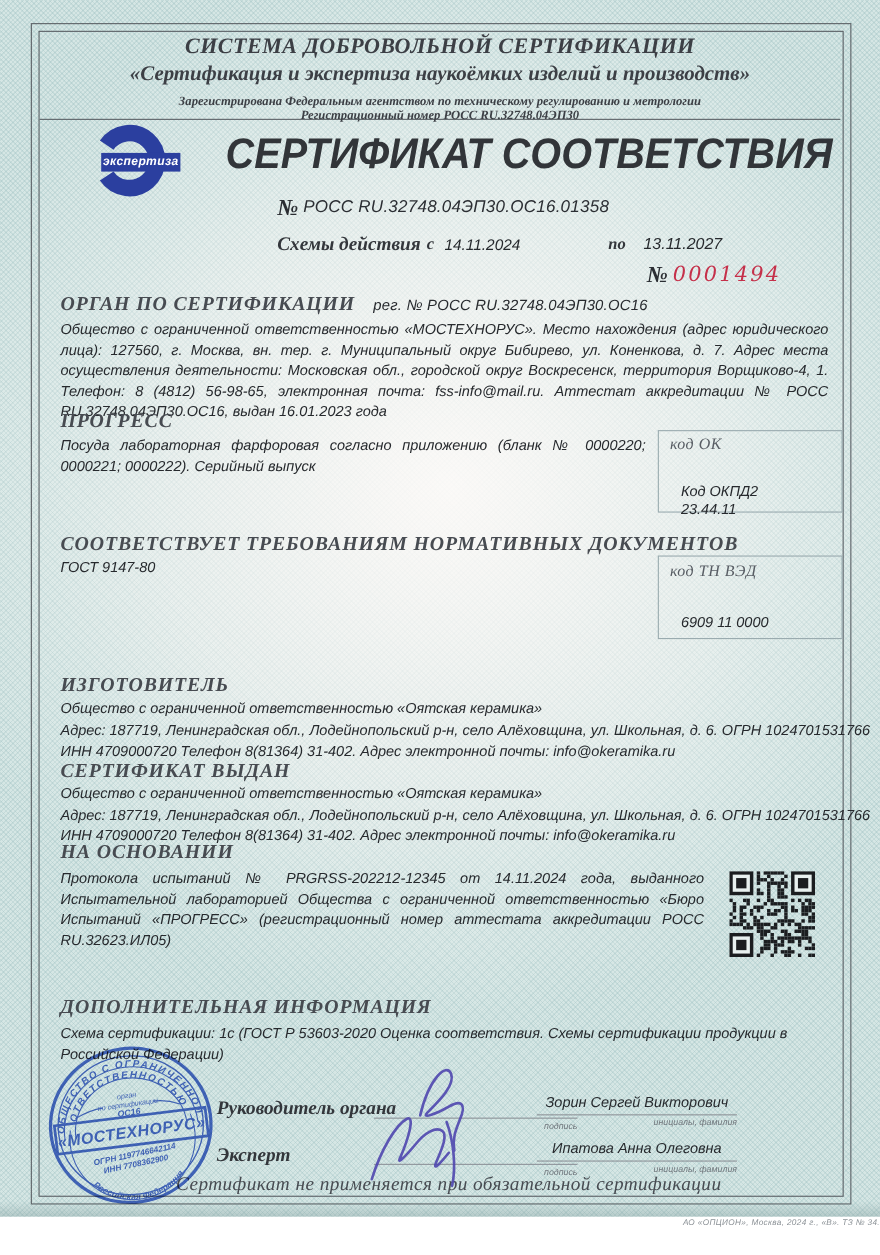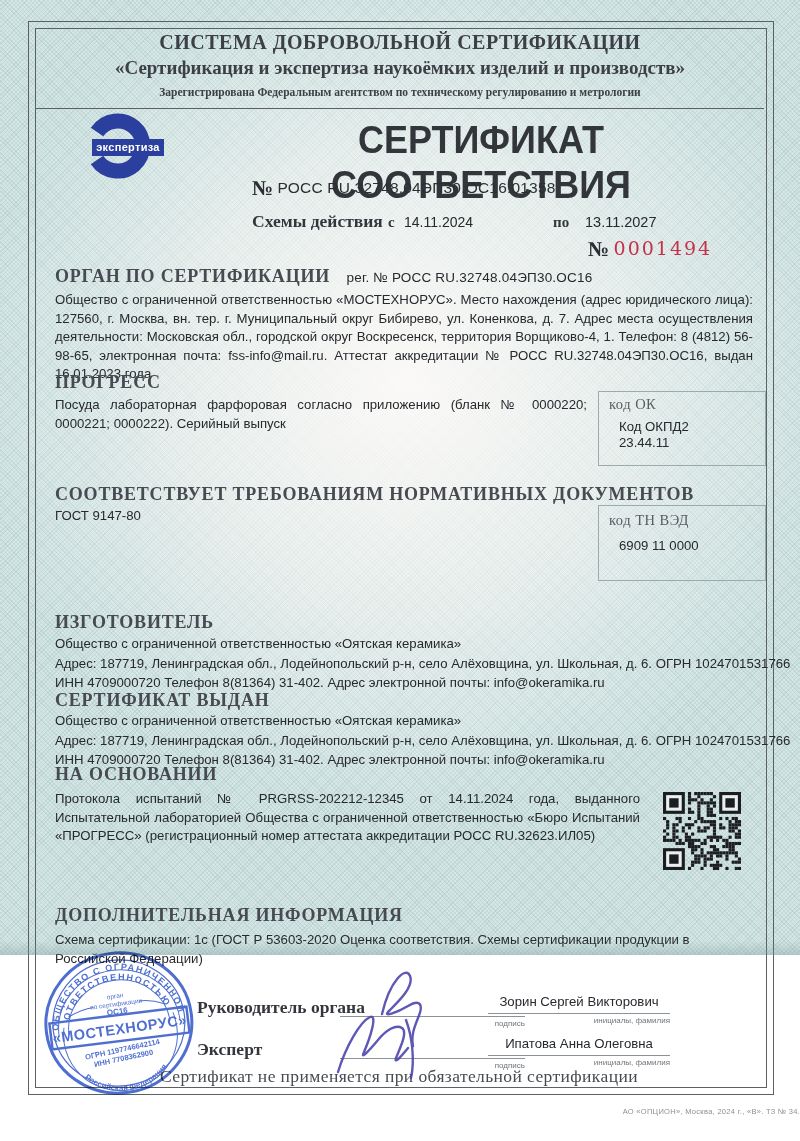--- a/index.html
+++ b/index.html
@@ -1,24 +1,25 @@
 <!DOCTYPE html>
 <html><head>
 <meta charset="utf-8">
 <style>
   html,body{margin:0;padding:0;}
   body{width:800px;height:1141px;overflow:hidden;
     font-family:"Liberation Sans",sans-serif;}
-  .page{position:relative;width:800px;height:955px;
+  .page{position:relative;width:800px;height:1106px;
     background-color:#d5e6e4;
     background-image:
       radial-gradient(circle at 51% 40%, rgba(255,252,250,.88) 0%, rgba(255,252,250,.45) 34%, rgba(255,252,250,0) 62%),
       radial-gradient(circle at 48% 42%, rgba(255,236,234,.30) 0%, rgba(255,236,234,0) 45%),
       repeating-linear-gradient(45deg, rgba(146,184,186,.26) 0 1px, rgba(0,0,0,0) 1px 3px),
       repeating-linear-gradient(-45deg, rgba(146,184,186,.26) 0 1px, rgba(0,0,0,0) 1px 3px);
+    font-style: italic;
   }
   .page::after{content:"";position:absolute;left:0;right:0;bottom:0;height:14px;
     background:linear-gradient(to bottom, rgba(120,150,150,0), rgba(120,150,150,.35));pointer-events:none;}
   .abs{position:absolute;}
   .frame{position:absolute;left:28px;top:21px;width:744px;height:1072px;border:1px solid #5b6065;}
   .frame-inner{position:absolute;left:6px;top:6px;right:6px;bottom:6px;border:1px solid #5b6065;}
   .hdr-divider{position:absolute;left:36px;top:108px;width:728px;height:1px;background:#5b6065;}
   .serif{font-family:"Liberation Serif",serif;}
   .hdr{left:40px;top:31px;width:720px;text-align:center;color:#3c3f45;}
   .hdr-l1{font-size:20px;font-weight:bold;letter-spacing:.5px;}
@@ -38,21 +39,21 @@
   .serial{left:588px;top:237px;}
   .serial .no-sign{font-family:"Liberation Serif",serif;font-size:21px;font-weight:bold;color:#2b2e33;}
   .serial .no-val{font-family:"DejaVu Serif",serif;font-size:19px;color:#c5304a;letter-spacing:2px;vertical-align:1px;}
   .sec-h{font-family:"Liberation Serif",serif;font-size:18px;font-weight:bold;color:#474b51;letter-spacing:.8px;}
   .body-txt{font-size:13.2px;line-height:18.6px;color:#26292d;text-align:justify;}
   .lines div{font-size:13.2px;line-height:19.5px;color:#26292d;white-space:nowrap;}
   .reg{font-size:13.5px;color:#26292d;letter-spacing:.2px;}
   .code-box{position:absolute;border:1px solid #9aabaf;}
   .code-box .cb-label{position:absolute;left:10px;top:4px;font-family:"Liberation Serif",serif;
     font-size:14.5px;color:#585d64;letter-spacing:.5px;}
-  .code-box .cb-val{position:absolute;left:20px;font-size:13.2px;color:#26292d;line-height:16px;}
+  .code-box .cb-val{position:absolute;left:20px;font-size:13.2px;color:#26292d;line-height:16px;margin-top:20px;}
   .sig-role{font-family:"Liberation Serif",serif;font-size:17.5px;font-weight:bold;color:#33363b;}
   .sig-line{position:absolute;height:1px;background:#8d9298;}
   .sig-cap{position:absolute;font-size:8px;color:#70767c;text-align:right;}
   .sig-name{position:absolute;font-size:13.2px;color:#26292d;text-align:center;white-space:nowrap;}
   .bottom-note{left:142px;top:1066px;font-family:"Liberation Serif",serif;font-size:17.5px;
     color:#474b51;letter-spacing:.4px;margin-left:18px;}
   .print-info{left:0;top:1107px;width:800px;text-align:right;font-size:7.5px;color:#8b9196;letter-spacing:.3px;}
   .logo-band{left:92px;top:139px;width:72px;height:17px;background:#2b3f9f;color:#fff;
     font-size:11px;font-weight:bold;text-align:center;line-height:17px;letter-spacing:.3px;z-index:2;}
   .stamp-wrap{left:40px;top:948px;width:158px;height:152px;transform:rotate(-8deg);opacity:.85;
@@ -67,20 +68,21 @@
 
   <div class="frame">
     <div class="frame-inner"></div>
   </div>
   <div class="hdr-divider"></div>
 
   <div class="abs hdr serif">
     <div class="hdr-l1">СИСТЕМА ДОБРОВОЛЬНОЙ СЕРТИФИКАЦИИ</div>
     <div class="hdr-l2">«Сертификация и экспертиза наукоёмких изделий и производств»</div>
     <div class="hdr-l3">Зарегистрирована Федеральным агентством по техническому регулированию и метрологии</div>
+    <div class="hdr-l4">Регистрационный номер РОСС RU.32748.04ЭП30</div>
   </div>
 
   <svg class="abs" style="left:84px;top:112px;width:68px;height:68px;z-index:1" viewBox="0 0 68 68">
     <path d="M 13,20 A 25,25 0 1 1 13,48" fill="none" stroke="#2b3f9f" stroke-width="15"></path>
   </svg>
   <div class="abs logo-band">экспертиза</div>
 
   <div class="abs doc-title">СЕРТИФИКАТ СООТВЕТСТВИЯ</div>
 
   <div class="abs certno">

